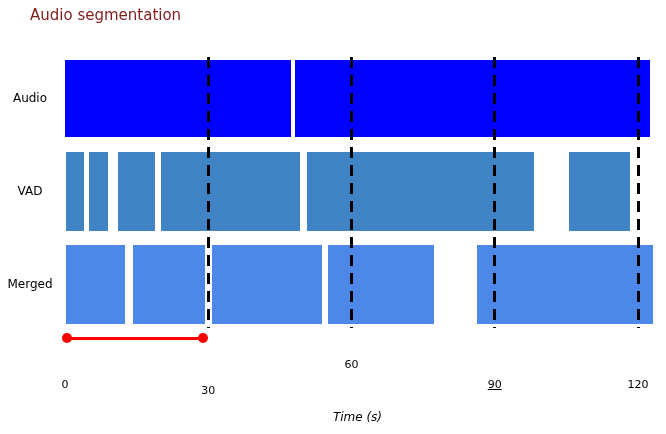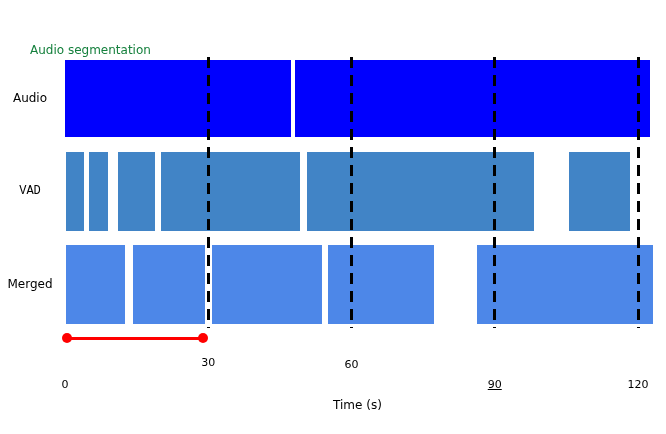--- a/index.html
+++ b/index.html
@@ -1,18 +1,18 @@
 <!DOCTYPE html>
 <html><head>
 <meta charset="utf-8">
 <style>
   html,body{margin:0;padding:0;}
   body{font-family:"DejaVu Sans","Liberation Sans",sans-serif;background:#ffffff;}
   #canvas{position:relative;width:666px;height:434px;background:#ffffff;overflow:hidden;}
-  .fig-title{position:absolute;left:30px;top:6px;font-size:12px;color:#15803d;margin-top:37px;}
+  .fig-title{position:absolute;left:30px;top:6px;font-size:15px;color:#7f1d1d;}
   .row-label{position:absolute;width:56px;text-align:center;font-size:12px;color:#000;}
   .seg{position:absolute;}
   .vline{position:absolute;width:3px;z-index:5;
          background-image:repeating-linear-gradient(180deg,#000 0 11px,rgba(0,0,0,0) 11px 18px);}
   .tick-label{position:absolute;font-size:11px;color:#000;transform:translateX(-50%);}
   .x-label{position:absolute;font-size:12px;color:#000;transform:translateX(-50%);}
   .ann-line{position:absolute;height:3px;}
   .ann-dot{position:absolute;width:10px;height:10px;border-radius:50%;}
   .ann-text{position:absolute;font-size:12px;font-weight:bold;transform:translateX(-50%);white-space:nowrap;}
 </style>
@@ -22,35 +22,35 @@
 <div id="canvas">
   <div class="fig-title">Audio segmentation</div>
   <div id="plot-area"></div>
 <div class="vline" style="left: 206.75px; top: 57px; height: 271px;"></div>
     <div class="vline" style="left: 350px; top: 57px; height: 271px;"></div>
     <div class="vline" style="left: 493.25px; top: 57px; height: 271px;"></div>
     <div class="vline" style="left: 636.5px; top: 57px; height: 271px;"></div>
     <div class="row-label" style="left: 2px; top: 90.5px;">Audio</div>
     <div class="seg" style="left: 65px; width: 225.857px; top: 60px; height: 77px; background: rgb(0, 0, 254);"></div>
     <div class="seg" style="left: 295.155px; width: 354.783px; top: 60px; height: 77px; background: rgb(0, 0, 254);"></div>
-    <div class="row-label" style="left: 2px; top: 183.5px; font-family: Liberation Mono, monospace;">VAD</div>
+    <div class="row-label" style="left: 2px; top: 183.5px;">VAD</div>
     <div class="seg" style="left: 65.955px; width: 18.145px; top: 152px; height: 79px; background: rgb(65, 132, 198);"></div>
     <div class="seg" style="left: 88.875px; width: 19.1px; top: 152px; height: 79px; background: rgb(65, 132, 198);"></div>
     <div class="seg" style="left: 118.002px; width: 36.7675px; top: 152px; height: 79px; background: rgb(65, 132, 198);"></div>
     <div class="seg" style="left: 160.977px; width: 138.952px; top: 152px; height: 79px; background: rgb(65, 132, 198);"></div>
     <div class="seg" style="left: 307.092px; width: 226.812px; top: 152px; height: 79px; background: rgb(65, 132, 198);"></div>
     <div class="seg" style="left: 568.763px; width: 61.12px; top: 152px; height: 79px; background: rgb(65, 132, 198);"></div>
     <div class="row-label" style="left: 2px; top: 276.5px;">Merged</div>
     <div class="seg" style="left: 65.955px; width: 59.21px; top: 245px; height: 79px; background: rgb(77, 135, 232);"></div>
     <div class="seg" style="left: 132.805px; width: 72.1025px; top: 245px; height: 79px; background: rgb(77, 135, 232);"></div>
     <div class="seg" style="left: 212.07px; width: 109.825px; top: 245px; height: 79px; background: rgb(77, 135, 232);"></div>
     <div class="seg" style="left: 328.103px; width: 106.005px; top: 245px; height: 79px; background: rgb(77, 135, 232);"></div>
     <div class="seg" style="left: 477.082px; width: 175.72px; top: 245px; height: 79px; background: rgb(77, 135, 232);"></div>
     <div class="ann-line" style="left: 67.3875px; width: 136.088px; top: 337px; background: rgb(255, 0, 0);"></div>
     <div class="ann-dot" style="left: 62.3875px; top: 333px; background: rgb(255, 0, 0);"></div>
     <div class="ann-dot" style="left: 198.475px; top: 333px; background: rgb(255, 0, 0);"></div>
     <div class="tick-label" style="left: 65px; top: 378px;">0</div>
-    <div class="tick-label" style="left: 208.25px; top: 356px; text-align: right;">30</div>
+    <div class="tick-label" style="left: 208.25px; top: 384px; text-align: right;">30</div>
     <div class="tick-label" style="left: 351.5px; top: 358px;">60</div>
     <div class="tick-label" style="left: 494.75px; top: 378px; text-decoration: underline;">90</div>
     <div class="tick-label" style="left: 638px; top: 378px;">120</div>
-    <div class="x-label" style="left: 357.469px; top: 398px;">Time (s)</div>
+    <div class="x-label" style="left: 357.469px; top: 410px; font-style: italic;">Time (s)</div>
   </div>
 
 </body></html>

